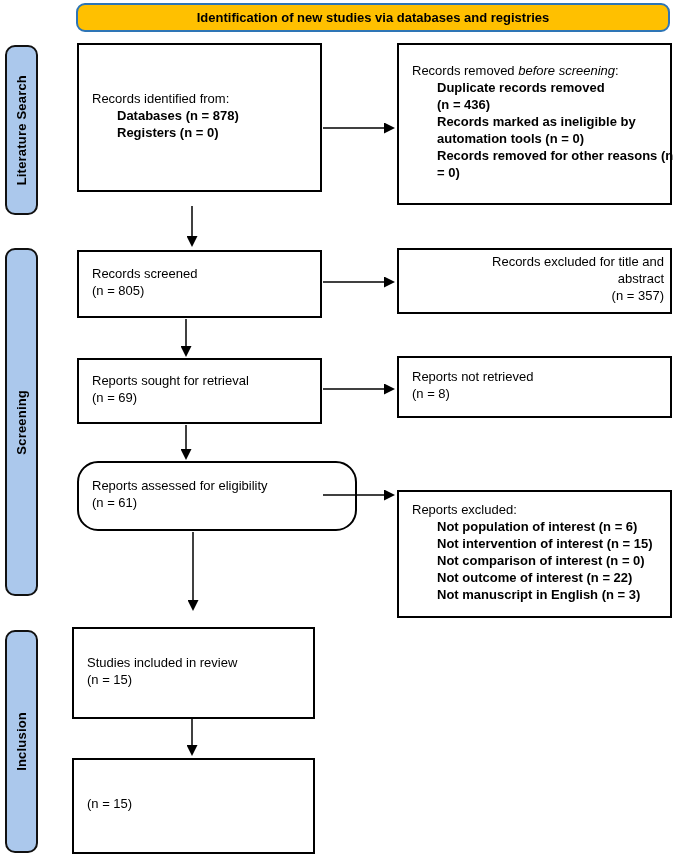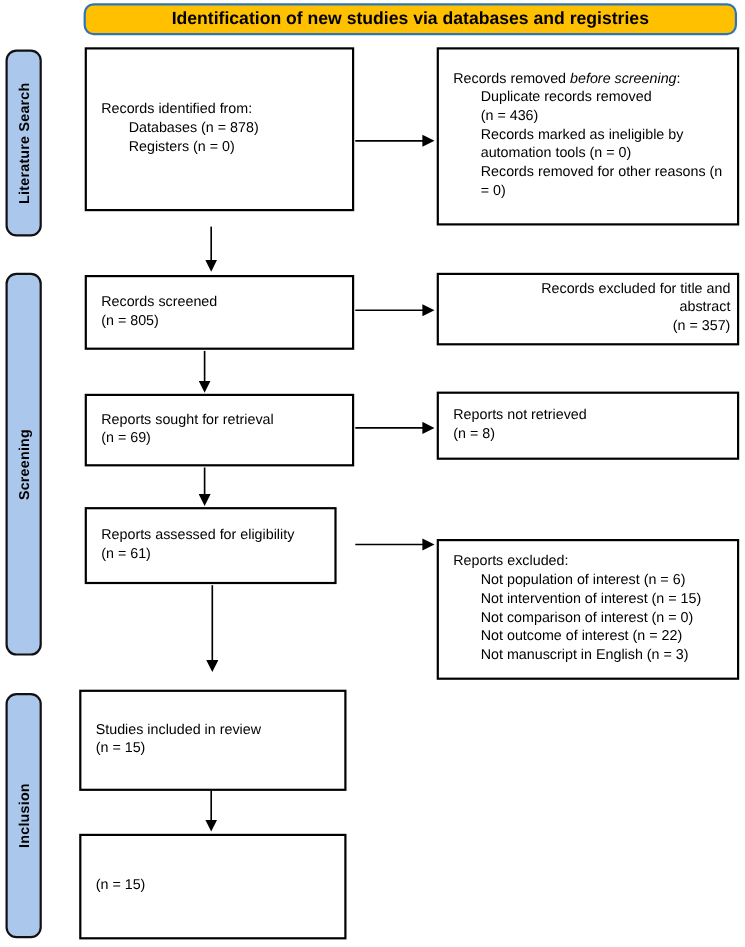--- a/index.html
+++ b/index.html
@@ -4,50 +4,50 @@
 <style>
   html,body { margin:0; padding:0; background:#ffffff; }
   .canvas {
     position:relative; width:677px; height:861px; background:#ffffff;
     font-family:"Liberation Sans", sans-serif; color:#000; overflow:hidden;
   }
   .banner {
     position:absolute; left:76px; top:3px; width:594px; height:29px;
     background:#FFC000; border:2px solid #2E75B6; border-radius:9px;
     box-sizing:border-box; display:flex; align-items:center; justify-content:center;
-    font-size:16px; font-weight:bold;
+    font-size:13px; font-weight:bold;
   }
   .sidebar {
     position:absolute; left:5px; width:33px;
     background:#ABC8EC; border:2px solid #111; border-radius:10px;
     box-sizing:border-box; display:flex; align-items:center; justify-content:center;
   }
   .sidebar span {
     writing-mode:vertical-rl; transform:rotate(180deg);
     font-size:13px; font-weight:bold; white-space:nowrap; letter-spacing:0.2px;
   }
   .box {
     position:absolute; background:#fff; border:2px solid #000;
     box-sizing:border-box; display:flex; flex-direction:column; justify-content:center;
     padding:1px 6px 6px 13px; font-size:13px; line-height:17px;
   }
   .line { white-space:nowrap; }
-  .line.indent { padding-left:25px; }
+  .line.indent { padding-left:25px;font-weight:bold; }
   .em { font-style:italic; }
   svg.arrows { position:absolute; left:0; top:0; pointer-events:none; }
   svg.arrows line { stroke:#000; stroke-width:1.5; }
 
   
   #b-identified   { left:77px;  top:43px;  width:245px; height:149px; }
   #b-removed      { left:397px; top:43px;  width:275px; height:162px; }
   #b-screened     { left:77px;  top:250px; width:245px; height:68px;  }
   #b-excl-title   { left:397px; top:248px; width:275px; height:66px;align-items:flex-end;  }
   #b-sought       { left:77px;  top:358px; width:245px; height:66px;  }
   #b-notretrieved { left:397px; top:356px; width:275px; height:62px;  }
-  #b-assessed     { left:77px;  top:461px; width:229px; height:70px;  }
+  #b-assessed     { left:77px;  top:461px; width:280px; height:70px;border-radius:21px;  }
   #b-excluded     { left:397px; top:458px; width:275px; height:128px;margin-top:32px; }
   #b-included     { left:72px;  top:627px; width:243px; height:92px;  }
   #b-total        { left:72px;  top:758px; width:243px; height:96px;  }
 
   #sb-lit  { top:45px;  height:170px; }
   #sb-scr  { top:248px; height:348px; }
   #sb-inc  { top:630px; height:223px; }
 </style>
 </head>
 <body>

